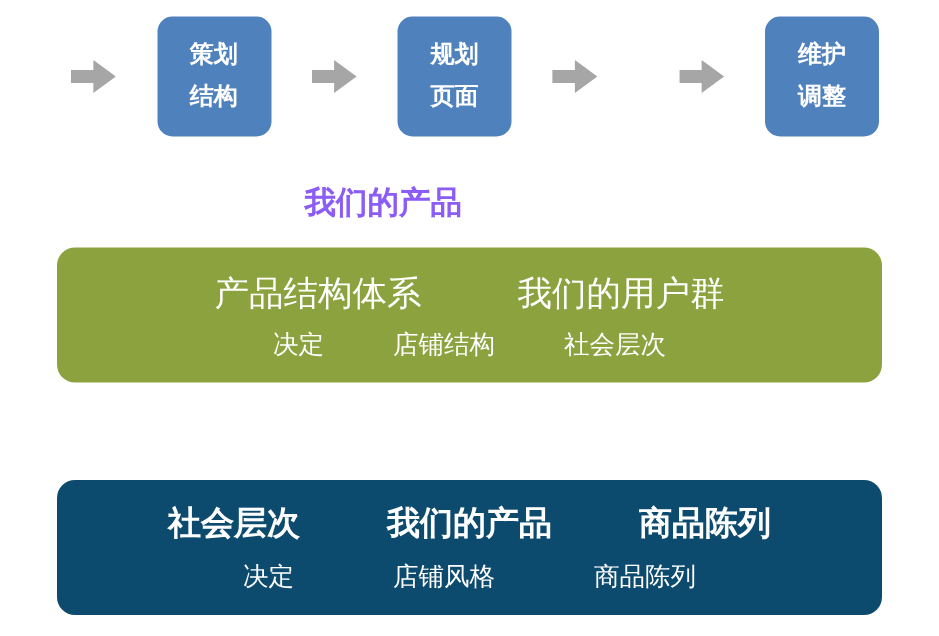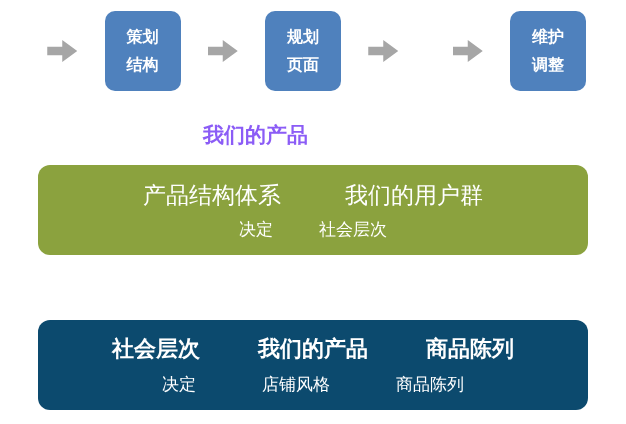--- a/index.html
+++ b/index.html
@@ -70,20 +70,21 @@
 
   <div class="heading product">我们的产品</div>
 
   <div class="band product">
     <div class="row row1">
       <span>产品结构体系</span>
       <span>我们的用户群</span>
     </div>
     <div class="row row2">
       <span>决定</span>
+      <span>店铺结构</span>
       <span>社会层次</span>
     </div>
   </div>
 
 
   <div class="band users">
     <div class="row row1">
       <span>社会层次</span>
       <span>我们的产品</span>
       <span>商品陈列</span>

